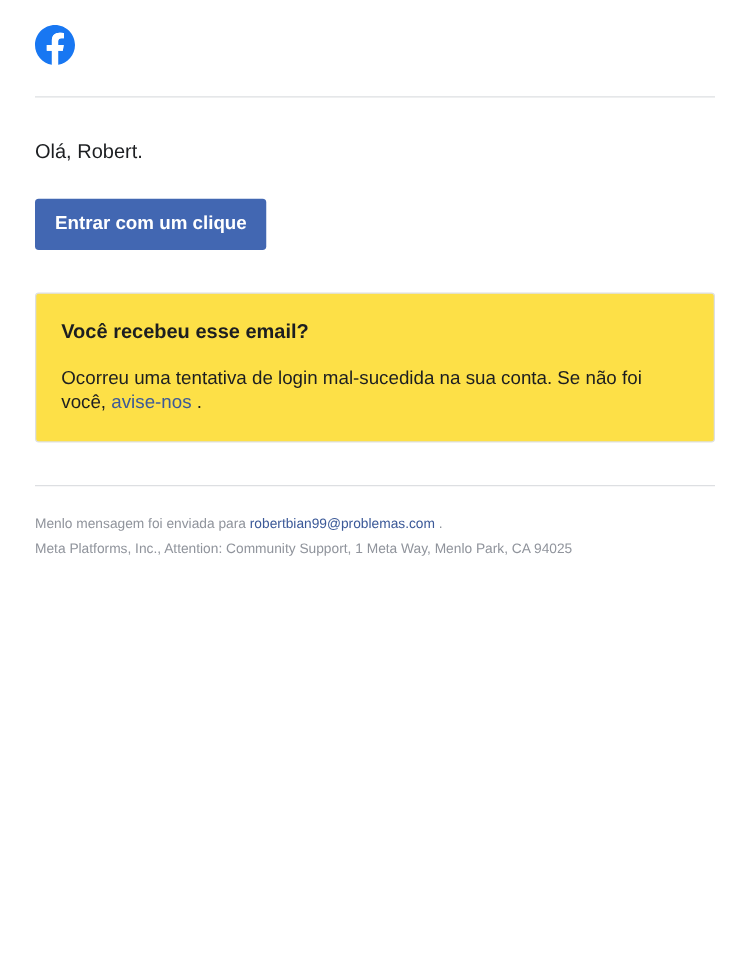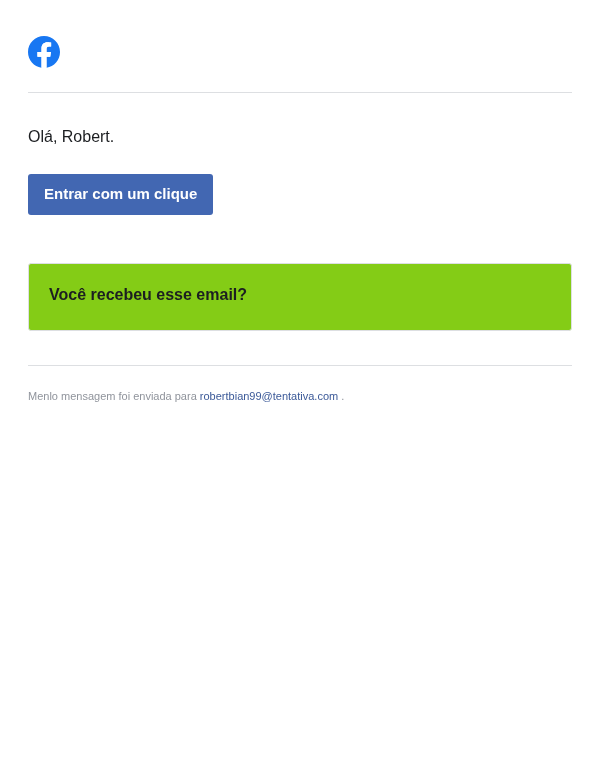--- a/index.html
+++ b/index.html
@@ -15,21 +15,21 @@
     -webkit-font-smoothing: antialiased;
   }
   .email-wrap {
     width: 600px;
     box-sizing: border-box;
     padding: 0;
   }
   .inner {
     width: 544px;
     margin: 0 auto;
-    padding-top: 36px;
+    padding-top: 20px;
   }
   .logo-row {
     padding: 0 0 20px 0;
   }
   .fb-logo {
     display: block;
   }
   .divider {
     border: 0;
     border-top: 1px solid #dddfe2;
@@ -62,22 +62,22 @@
     font-family: "Liberation Sans", sans-serif;
     line-height: 18px;
     padding: 11px 16px 12px 16px;
     border: 0;
     border-radius: 3px;
     text-decoration: none;
     cursor: pointer;
     text-align: center;
   }
   .notice-box {
-    margin-top: 48px;
-    background: #84cc16;
+    margin-top: 34px;
+    background: #fde047;
     border: 1px solid #dddfe2;
     border-radius: 3px;
     padding: 20px 20px 22px 20px;
     box-sizing: border-box;
   }
   .notice-title {
     font-size: 16px;
     font-weight: bold;
     color: #1c1e21;
     margin: 0;
@@ -134,22 +134,24 @@
 
     <p class="greeting">Olá, Robert.</p>
 
 
     <div class="btn-row">
       <a class="cta-button" href="#">Entrar com um clique</a>
     </div>
 
     <div class="notice-box">
       <p class="notice-title">Você recebeu esse email?</p>
+      <p class="notice-text"><span>Ocorreu uma tentativa de login mal-sucedida na sua conta. Se não foi você,</span> <a class="link" href="#">avise-nos</a> <span>.</span></p>
     </div>
 
     <hr class="divider footer-divider">
 
     <div class="footer">
-      <div><span>Menlo mensagem foi enviada para</span> <a class="link" href="#">robertbian99@tentativa.com</a> <span>.</span></div>
+      <div><span>Menlo mensagem foi enviada para</span> <a class="link" href="#">robertbian99@problemas.com</a> <span>.</span></div>
+      <div class="footer-line2">Meta Platforms, Inc., Attention: Community Support, 1 Meta Way, Menlo Park, CA 94025</div>
     </div>
 
   </div>
 </div>
 
 </body></html>

